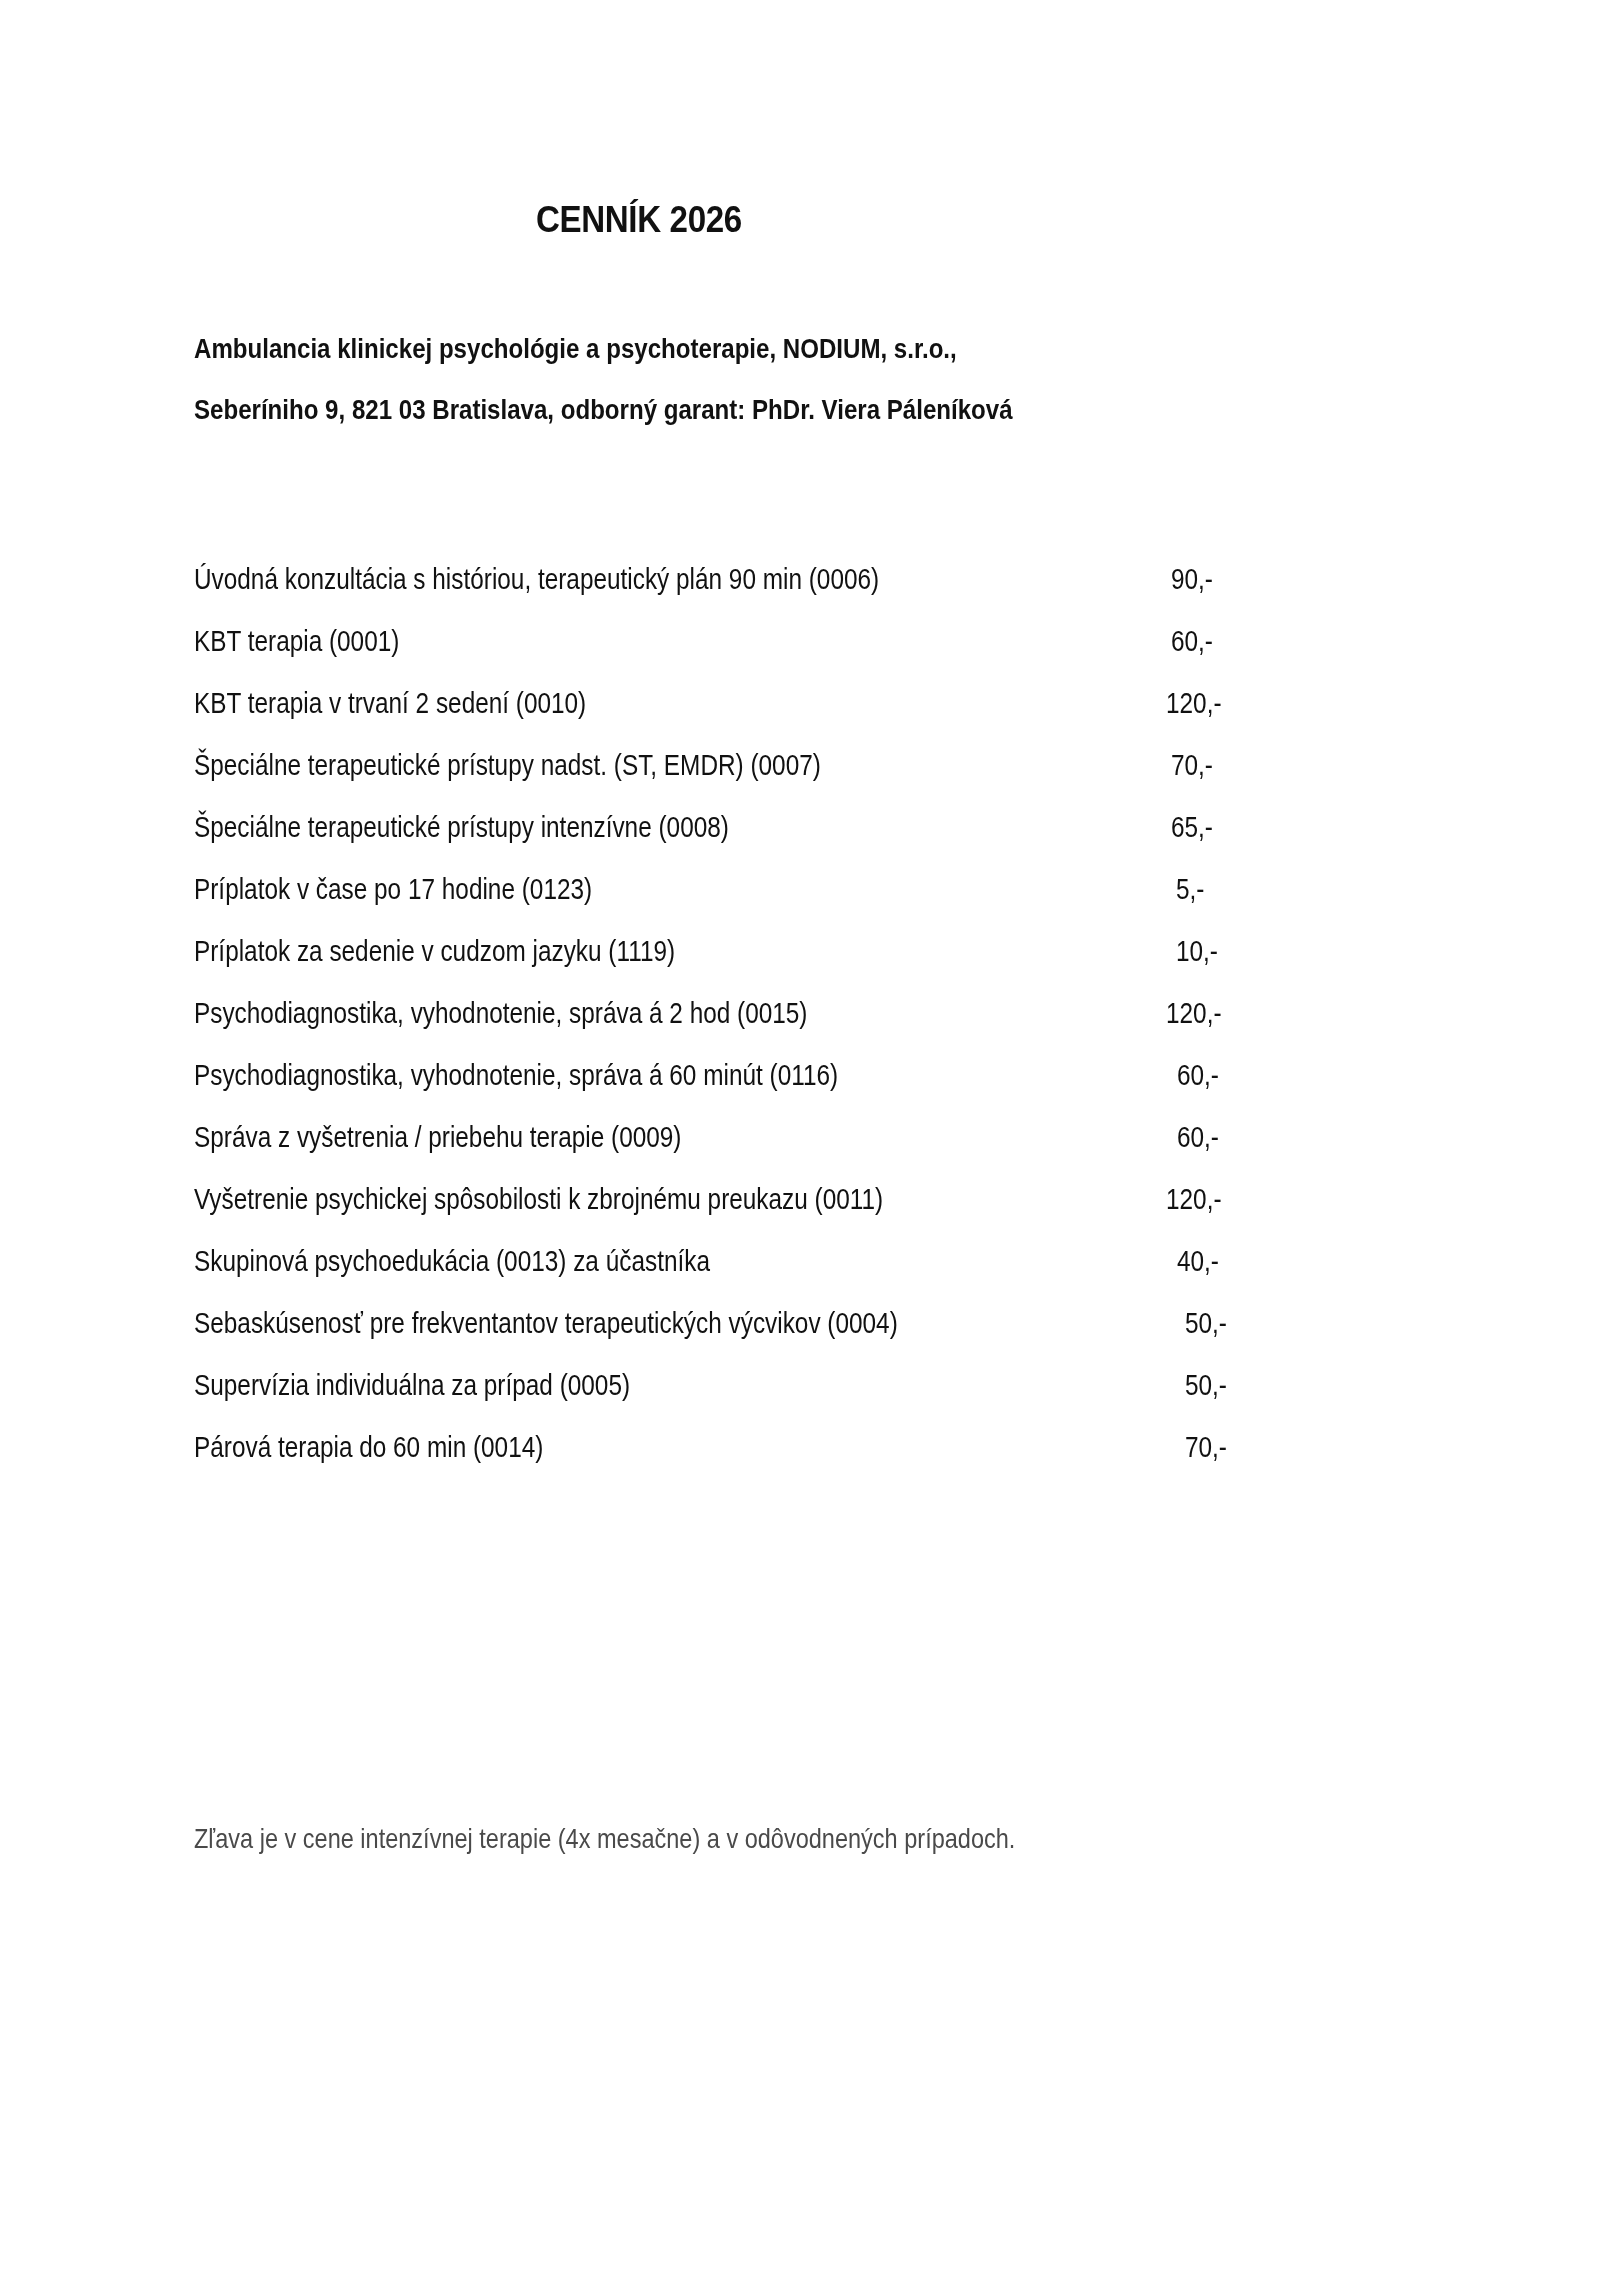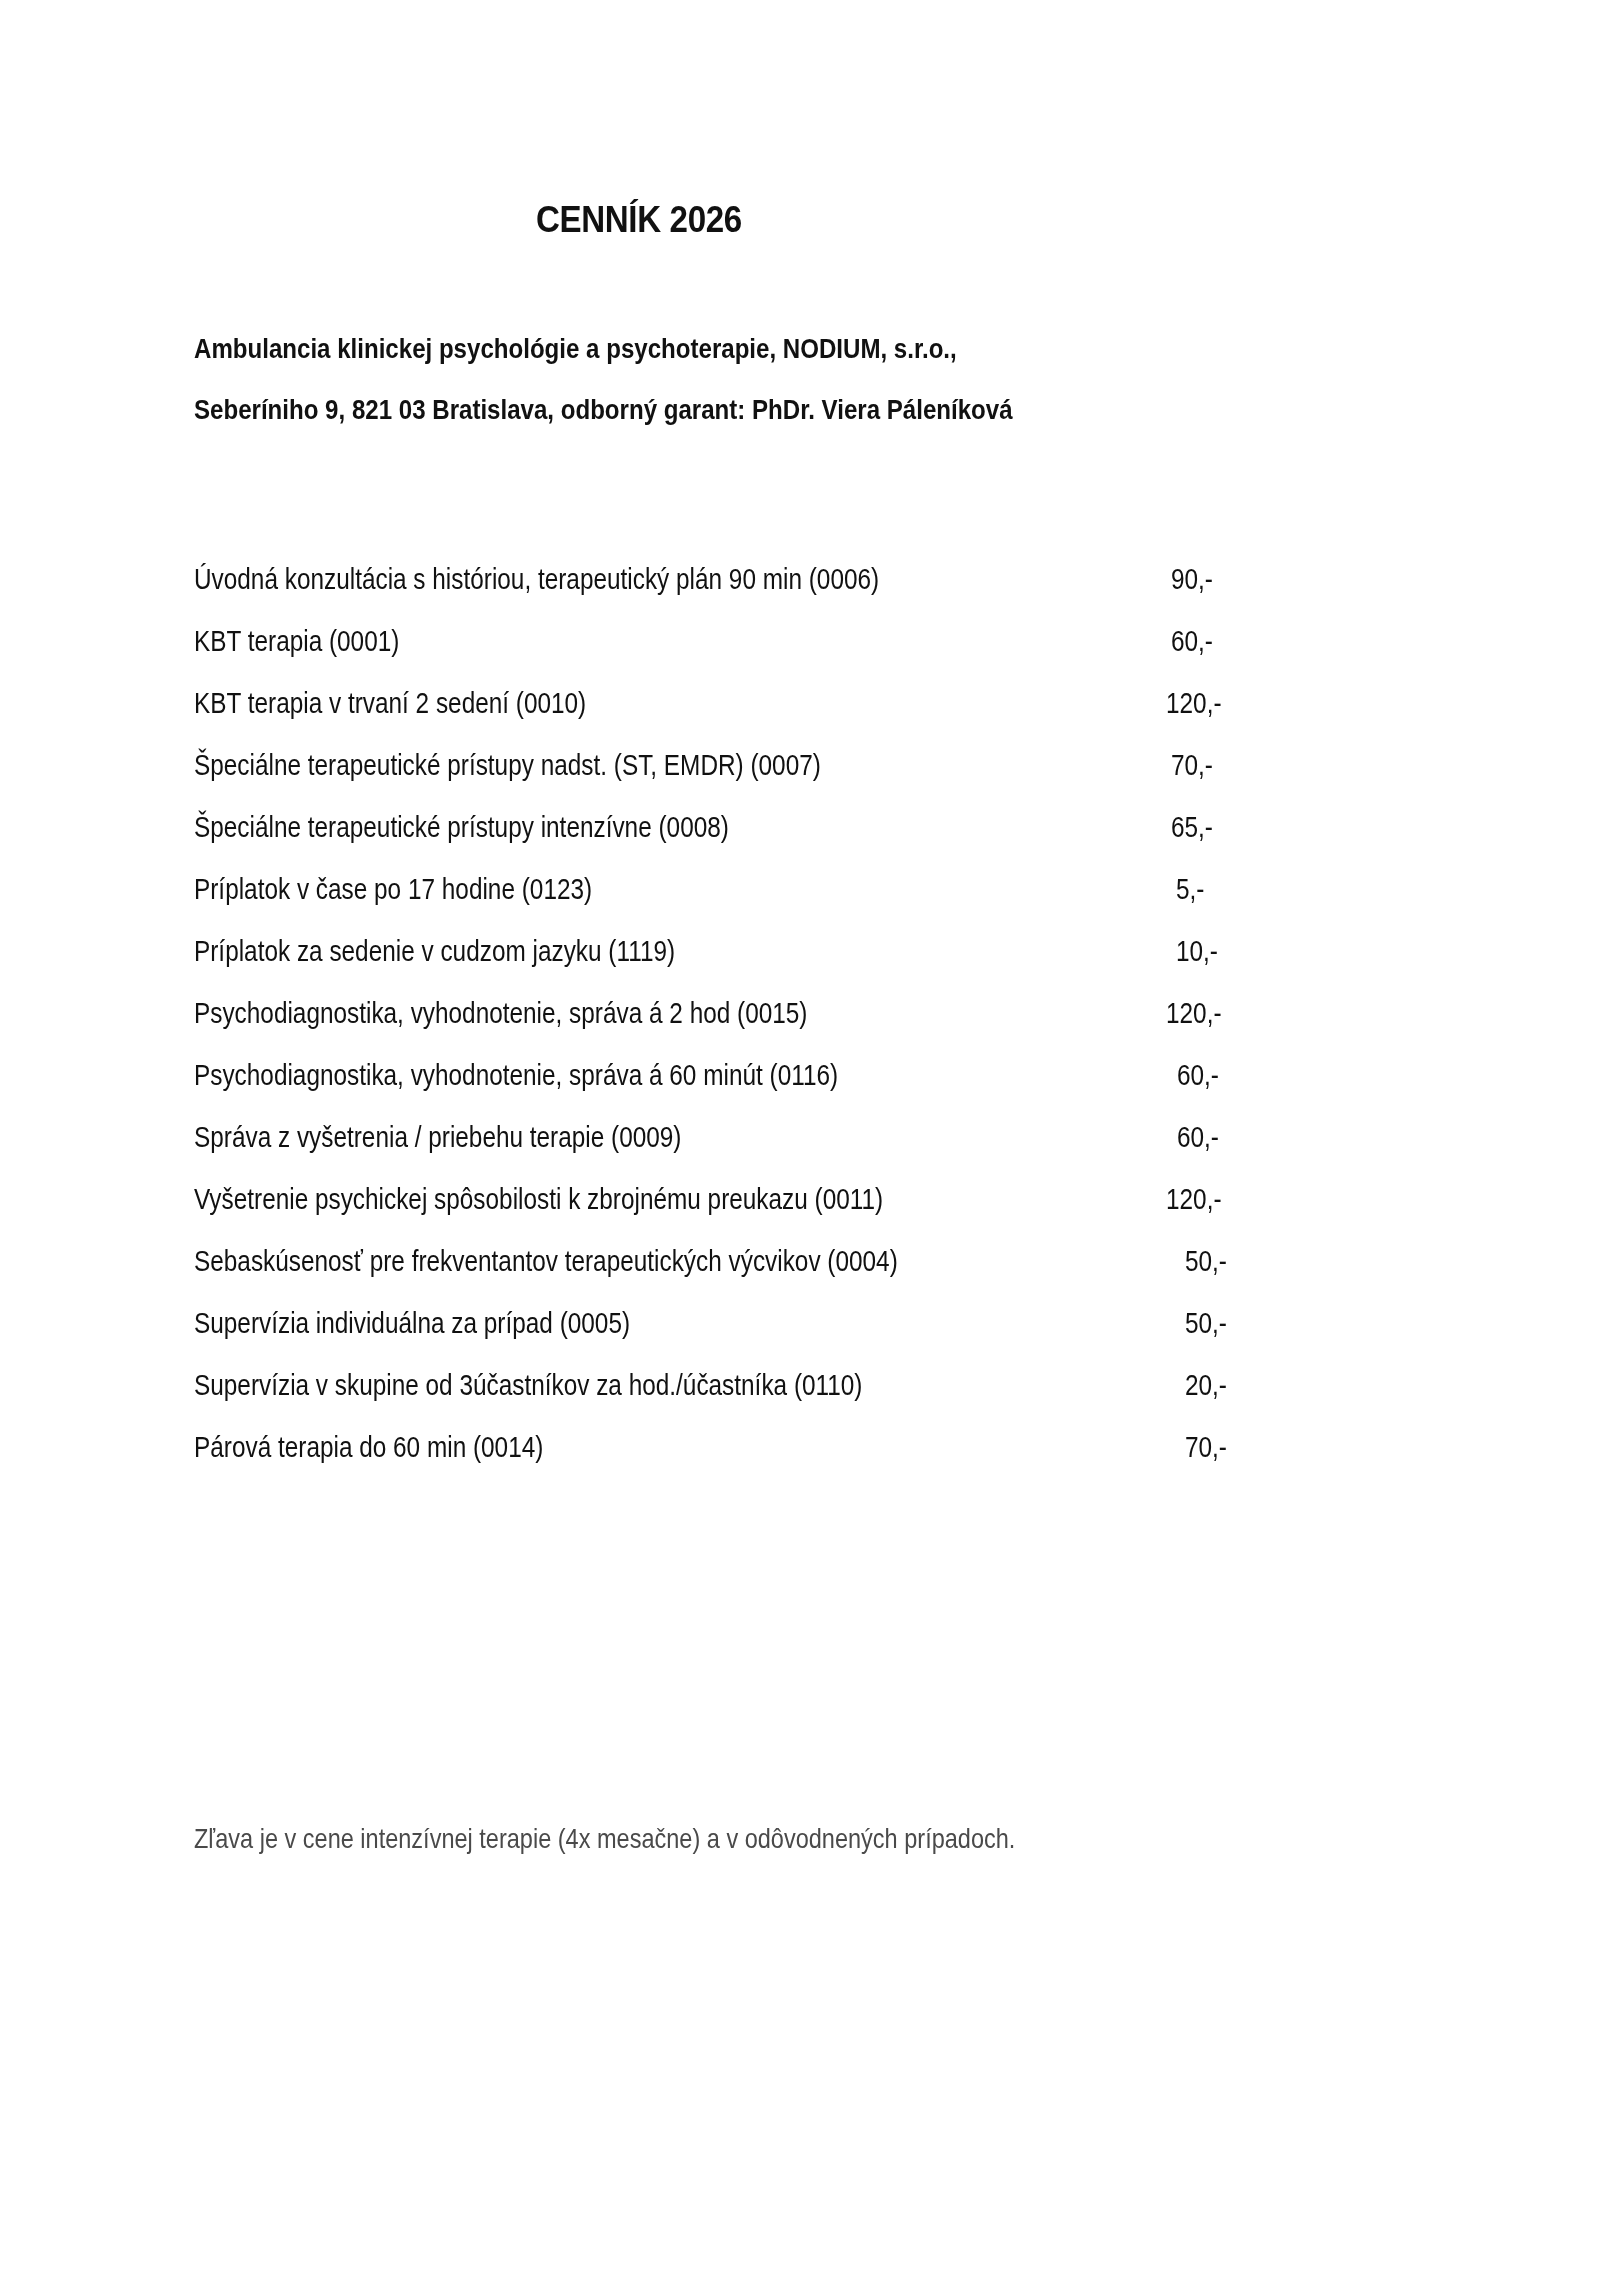--- a/index.html
+++ b/index.html
@@ -67,30 +67,30 @@
       </div>
       <div class="row">
         <span class="label">Správa z vyšetrenia / priebehu terapie (0009)</span>
         <span class="price" style="left: 983px;">60,-</span>
       </div>
       <div class="row">
         <span class="label">Vyšetrenie psychickej spôsobilosti k zbrojnému preukazu (0011)</span>
         <span class="price" style="left: 972px;">120,-</span>
       </div>
       <div class="row">
+        <span class="label">Skupinová psychoedukácia (0013) za účastníka</span>
+        <span class="price" style="left: 983px;">40,-</span>
+      </div>
+      <div class="row">
         <span class="label">Sebaskúsenosť pre frekventantov terapeutických výcvikov (0004)</span>
         <span class="price" style="left: 991px;">50,-</span>
       </div>
       <div class="row">
         <span class="label">Supervízia individuálna za prípad (0005)</span>
         <span class="price" style="left: 991px;">50,-</span>
-      </div>
-      <div class="row">
-        <span class="label">Supervízia v skupine od 3účastníkov za hod./účastníka (0110)</span>
-        <span class="price" style="left: 991px;">20,-</span>
       </div>
       <div class="row">
         <span class="label">Párová terapia do 60 min (0014)</span>
         <span class="price" style="left: 991px;">70,-</span>
       </div>
     </div>
 
   <div class="note">Zľava je v cene intenzívnej terapie (4x mesačne) a v odôvodnených prípadoch.</div>
 </div>
 

